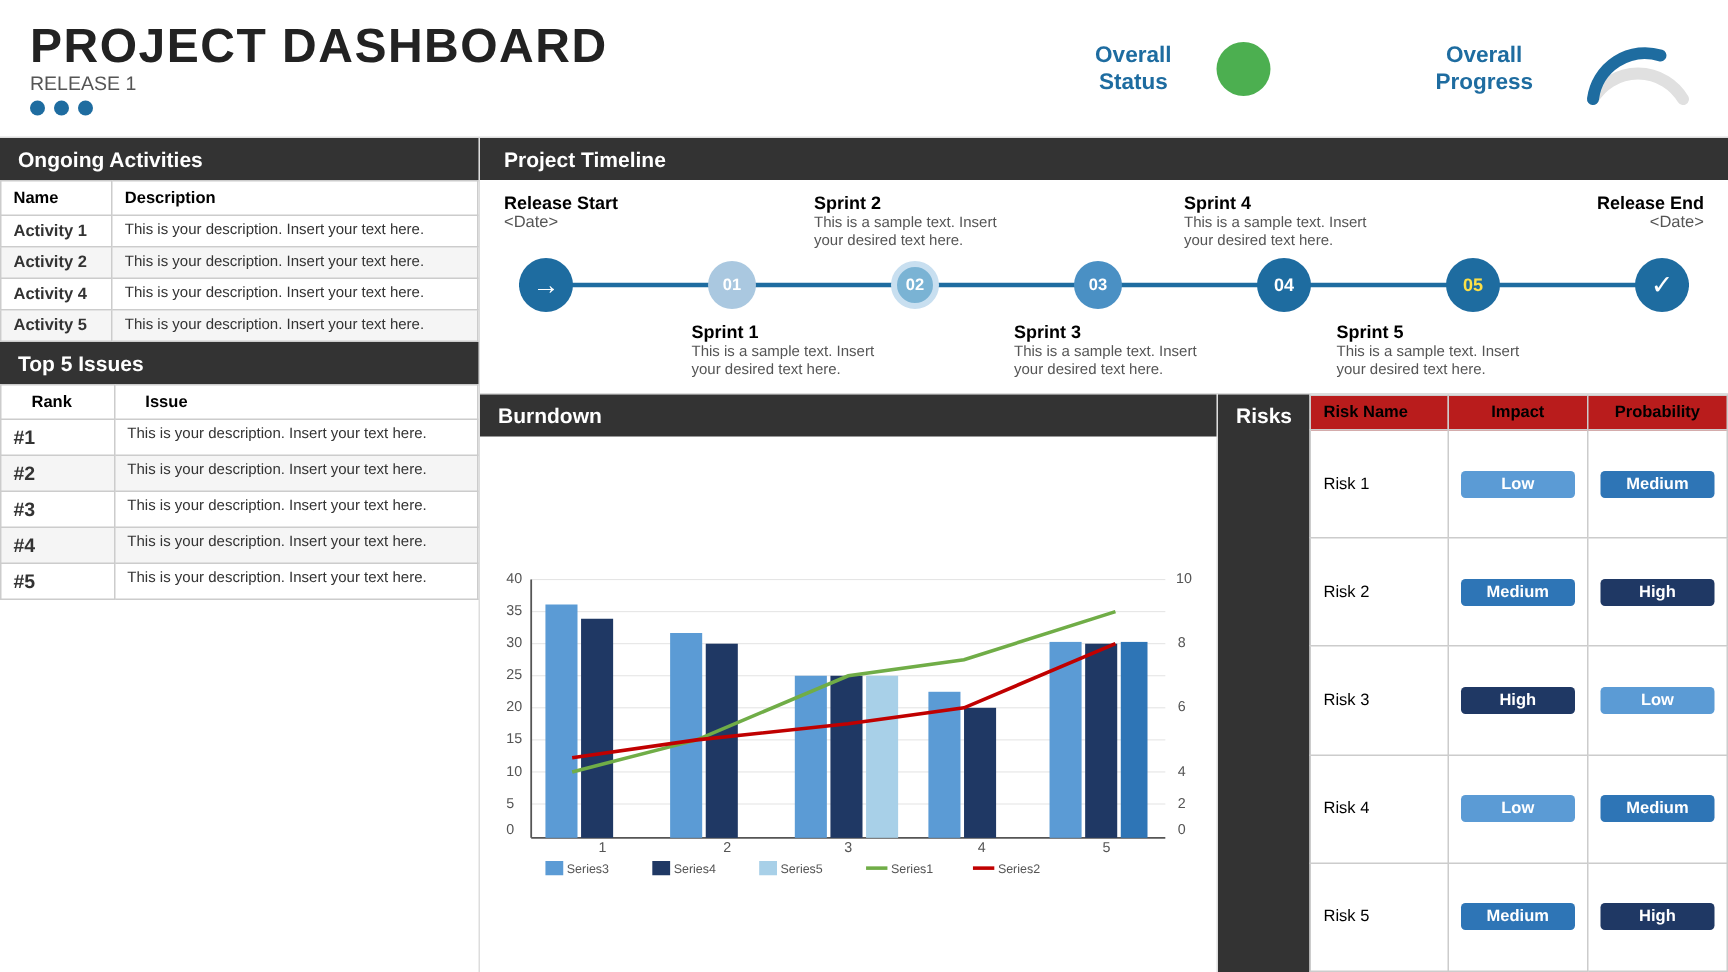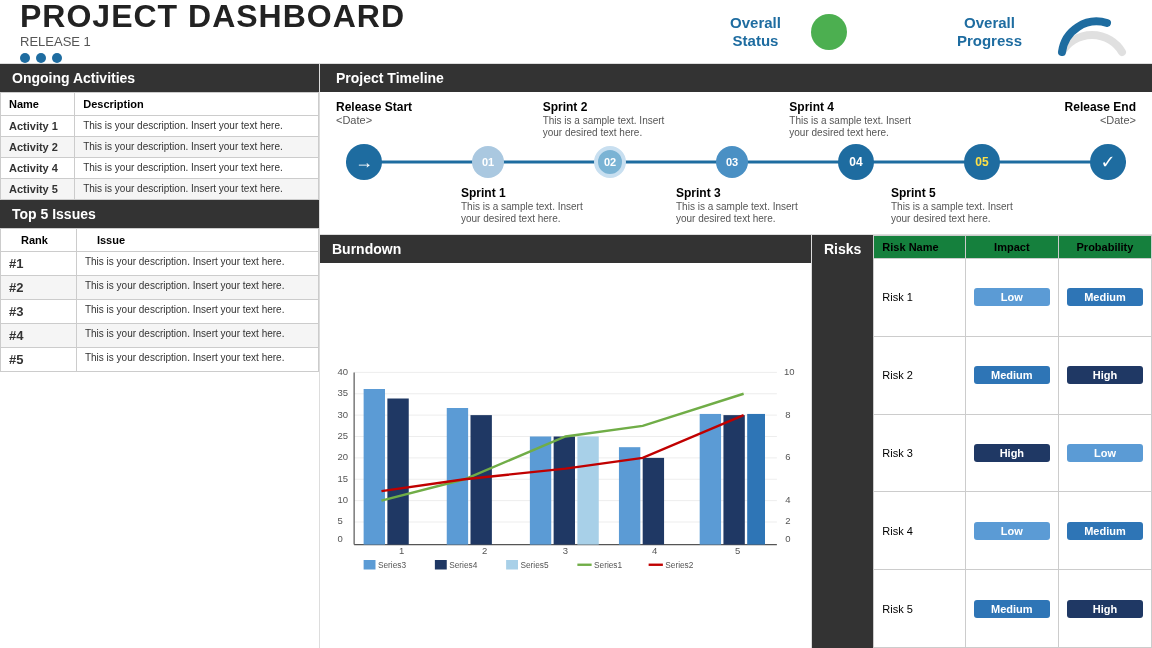--- a/index.html
+++ b/index.html
@@ -1,21 +1,21 @@
 <!DOCTYPE html>
 <html><head>
   <meta charset="utf-8">
   <style>
     * { box-sizing: border-box; margin: 0; padding: 0; }
     body { font-family: Arial, sans-serif; background: #f0f0f0; width: 1152px; height: 648px; overflow: hidden; }
     
     .dashboard { width: 1152px; height: 648px; background: white; display: flex; flex-direction: column; }
     
     
-    .header { display: flex; align-items: center; padding: 10px 20px; background: white; border-bottom: 1px solid #ddd; height: 64px; }
+    .header { display: flex; align-items: center; padding: 10px 20px; background: white; border-bottom: 1px solid #ddd; height: 92px; }
     .header-title { flex: 1; }
     .header-title h1 { font-size: 32px; font-weight: 900; color: #222; letter-spacing: 1px; line-height: 1; }
     .header-dots { display: flex; gap: 6px; margin-top: 4px; }
     .header-dots span { width: 10px; height: 10px; border-radius: 50%; background: #1e6ca0; }
     .status-section { display: flex; align-items: center; gap: 30px; }
     .status-block { display: flex; flex-direction: column; align-items: flex-end; gap: 4px; }
     .status-circle { width: 36px; height: 36px; border-radius: 50%; background: #4caf50; }
     
     
     .main-content { display: flex; flex: 1; overflow: hidden; }
@@ -40,21 +40,21 @@
     .issues-table th { background: white; border: 1px solid #ccc; padding: 5px 20px; font-weight: bold; text-align: left; font-size: 11px; }
     .issues-table td { border: 1px solid #ccc; padding: 4px 8px; vertical-align: top; font-size: 10px; color: #333; }
     .issues-table td:first-child { font-weight: bold; font-size: 13px; color: #333; white-space: nowrap; }
     .issues-table tr:nth-child(even) { background: #f5f5f5; }
     
     
     .right-col { flex: 1; display: flex; flex-direction: column; }
     
     
     .risks-table { width: 100%; border-collapse: collapse; font-size: 11px; }
-    .risks-table th { background: #15803d; border: 1px solid #ccc; padding: 5px 8px; font-weight: bold; text-align: center; font-size: 11px; }
+    .risks-table th { background: #b91c1c; border: 1px solid #ccc; padding: 5px 8px; font-weight: bold; text-align: center; font-size: 11px; }
     .risks-table th:first-child { text-align: left; }
     .risks-table td { border: 1px solid #ccc; padding: 5px 8px; font-size: 11px; }
     .risks-table td:first-child { font-weight: normal; }
   </style>
 </head>
 <body>
 
 <div class="dashboard">
 
   <div class="header">

